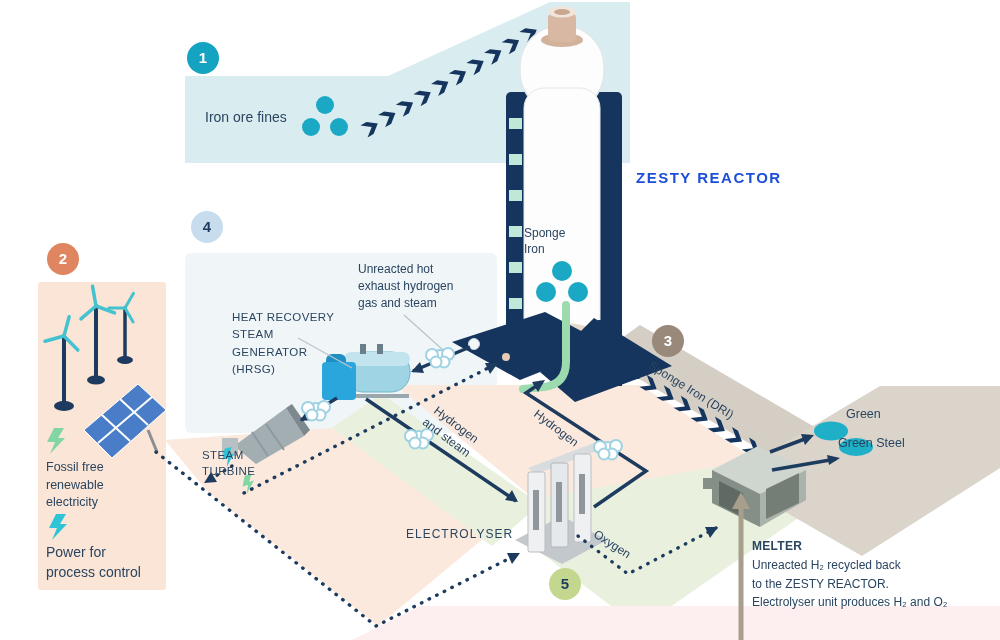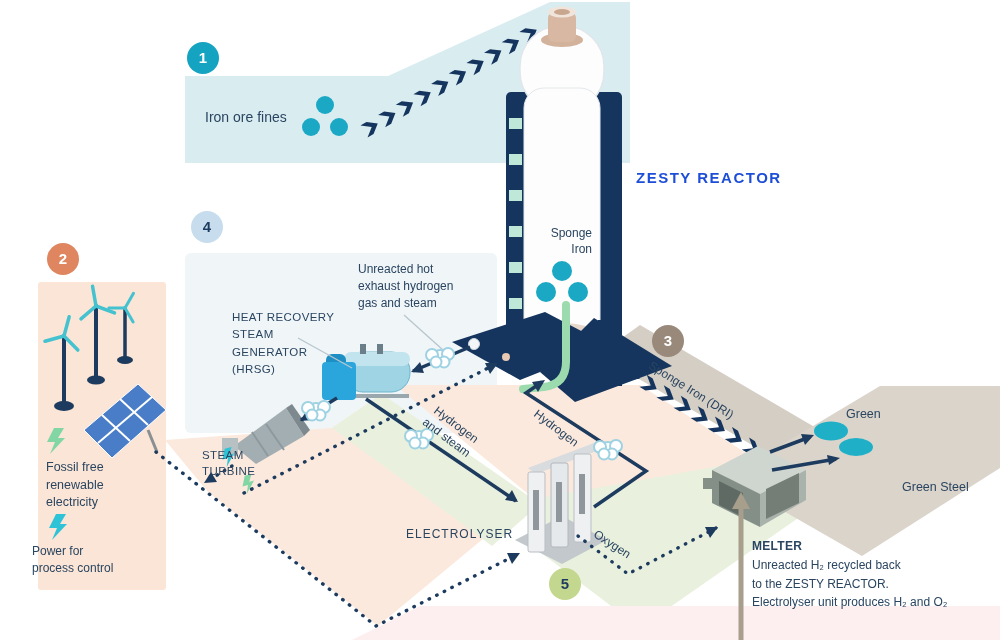--- a/index.html
+++ b/index.html
@@ -240,30 +240,30 @@
 GENERATOR
 (HRSG)</div>
 <div class="lbl" style="left:358px;top:261px;">Unreacted hot
 exhaust hydrogen
 gas and steam</div>
 <div class="lbl caps" style="left:202px;top:399px;">STEAM
 TURBINE</div>
 <div class="lbl" style="left:46px;top:459px;font-size:12.5px;">Fossil free
 renewable
 electricity</div>
-<div class="lbl" style="left:32px;top:543px;font-size:12px;">Power for
+<div class="lbl" style="left:46px;top:543px;font-size:14px;">Power for
 process control</div>
-<div class="lbl" style="left:524px;top:226px;width:68px;text-align:right;line-height:1.3;">Sponge
+<div class="lbl" style="left:524px;top:226px;width:68px;text-align:left;line-height:1.3;">Sponge
 Iron</div>
 <div class="lbl rot" style="left:616px;top:382px;width:150px;transform:rotate(32deg);">Sponge Iron (DRI)</div>
 <div class="lbl rot" style="left:506px;top:420px;width:100px;transform:rotate(37deg);">Hydrogen</div>
 <div class="lbl rot" style="left:396px;top:416px;width:110px;line-height:1.3;transform:rotate(37deg);">Hydrogen
 and steam</div>
 <div class="lbl" style="left:406px;top:526px;letter-spacing:1px;">ELECTROLYSER</div>
 <div class="lbl rot" style="left:572px;top:536px;width:80px;transform:rotate(33deg);">Oxygen</div>
 <div class="lbl" style="left:846px;top:406px;font-size:12.5px;">Green</div>
-<div class="lbl" style="left:902px;top:435px;font-size:12.5px;margin-top:44px;">Green Steel</div>
+<div class="lbl" style="left:838px;top:435px;font-size:12.5px;">Green Steel</div>
 <div class="lbl" style="left:752px;top:538px;font-weight:bold;letter-spacing:.3px;">MELTER</div>
 <div class="lbl" style="left:752px;top:556px;font-size:12px;line-height:1.55;">Unreacted H₂ recycled back
 to the ZESTY REACTOR.
 Electrolyser unit produces H₂ and O₂</div>
 
 </div>
 
 </body></html>

